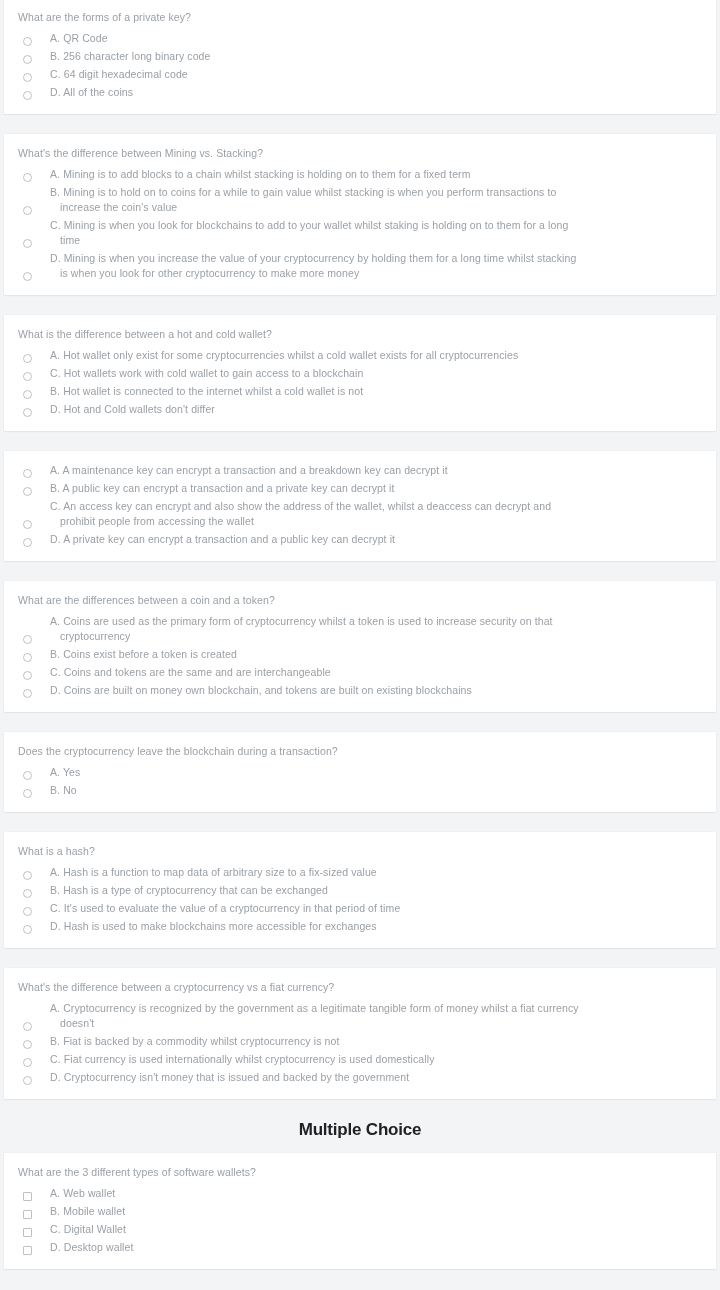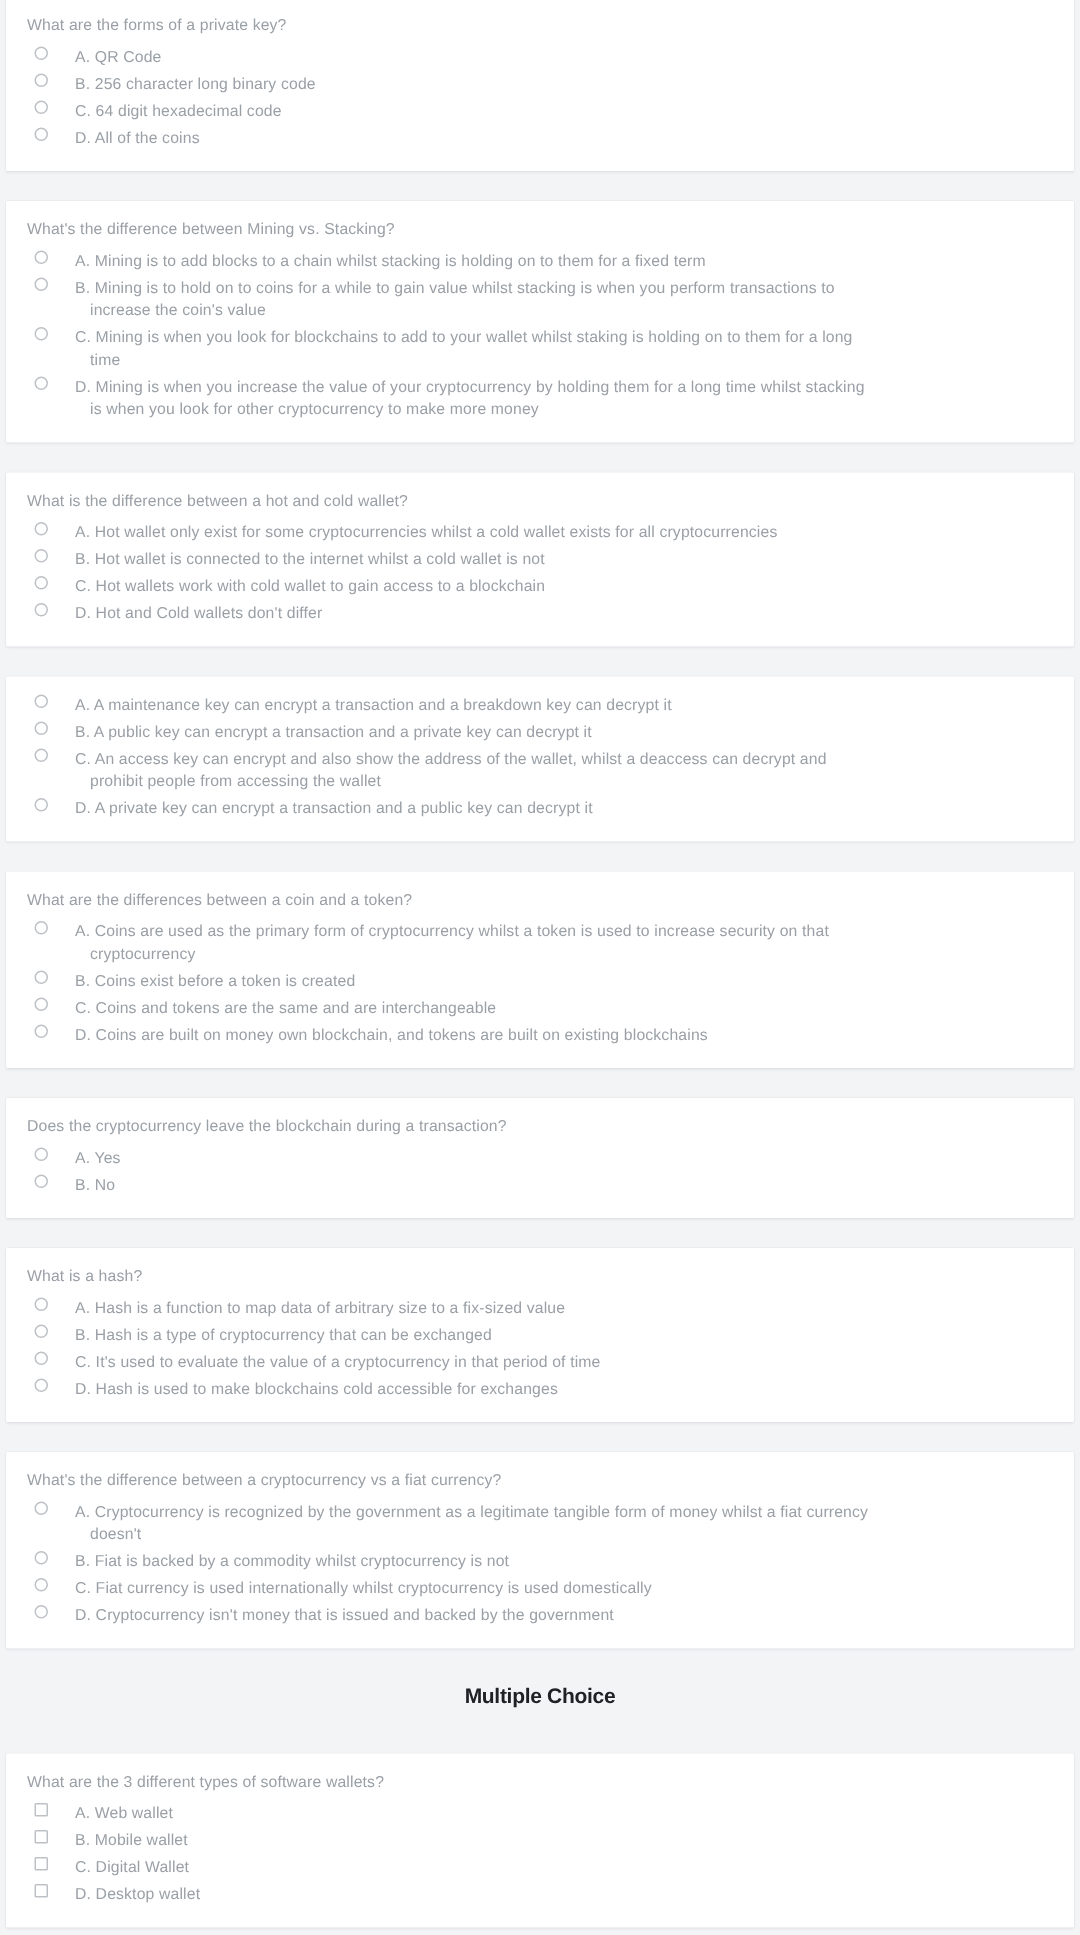--- a/index.html
+++ b/index.html
@@ -36,21 +36,21 @@
     margin: 0 0 7px 0;
     letter-spacing: 0.01em;
   }
   .options {
     margin: 0;
     padding: 0;
     list-style: none;
   }
   .option-row {
     display: flex;
-    align-items: flex-start;
+    align-items: flex-end;
     margin: 0 0 3px 0;
     min-height: 15px;
   }
   .option-row:last-child {
     margin-bottom: 0;
   }
   .control {
     flex: 0 0 auto;
     width: 9px;
     height: 9px;
@@ -70,24 +70,24 @@
     font-size: 10.5px;
     line-height: 15px;
     padding-left: 10px;
     text-indent: -10px;
     max-width: 520px;
     letter-spacing: 0.01em;
   }
   .section-heading {
     text-align: center;
     color: #202124;
-    font-size: 14px;
+    font-size: 17px;
     font-weight: bold;
     line-height: 22px;
-    margin: 6px 0 28px 0;
+    margin: 6px 0 12px 0;
     letter-spacing: -0.2px;
   }
 </style>
 </head>
 <body>
 
 <div id="quiz-root">
     <div class="card">
       <p class="question-text">What are the forms of a private key?</p>
       <ul class="options">
@@ -132,28 +132,28 @@
     </div>
     <div class="card">
       <p class="question-text">What is the difference between a hot and cold wallet?</p>
       <ul class="options">
         <li class="option-row">
           <span class="control radio"></span>
           <span class="option-label">A. Hot wallet only exist for some cryptocurrencies whilst a cold wallet exists for all cryptocurrencies</span>
         </li>
         <li class="option-row">
           <span class="control radio"></span>
+          <span class="option-label">C. Hot wallets work with cold wallet to gain access to a blockchain</span>
+        </li>
+        <li class="option-row">
+          <span class="control radio"></span>
           <span class="option-label">B. Hot wallet is connected to the internet whilst a cold wallet is not</span>
         </li>
         <li class="option-row">
           <span class="control radio"></span>
-          <span class="option-label">C. Hot wallets work with cold wallet to gain access to a blockchain</span>
-        </li>
-        <li class="option-row">
-          <span class="control radio"></span>
           <span class="option-label">D. Hot and Cold wallets don't differ</span>
         </li>
       </ul>
     </div>
     <div class="card">
       <ul class="options">
         <li class="option-row">
           <span class="control radio"></span>
           <span class="option-label">A. A maintenance key can encrypt a transaction and a breakdown key can decrypt it</span>
         </li>
@@ -215,21 +215,21 @@
         <li class="option-row">
           <span class="control radio"></span>
           <span class="option-label">B. Hash is a type of cryptocurrency that can be exchanged</span>
         </li>
         <li class="option-row">
           <span class="control radio"></span>
           <span class="option-label">C. It's used to evaluate the value of a cryptocurrency in that period of time</span>
         </li>
         <li class="option-row">
           <span class="control radio"></span>
-          <span class="option-label">D. Hash is used to make blockchains cold accessible for exchanges</span>
+          <span class="option-label">D. Hash is used to make blockchains more accessible for exchanges</span>
         </li>
       </ul>
     </div>
     <div class="card">
       <p class="question-text">What's the difference between a cryptocurrency vs a fiat currency?</p>
       <ul class="options">
         <li class="option-row">
           <span class="control radio"></span>
           <span class="option-label">A. Cryptocurrency is recognized by the government as a legitimate tangible form of money whilst a fiat currency doesn't</span>
         </li>

